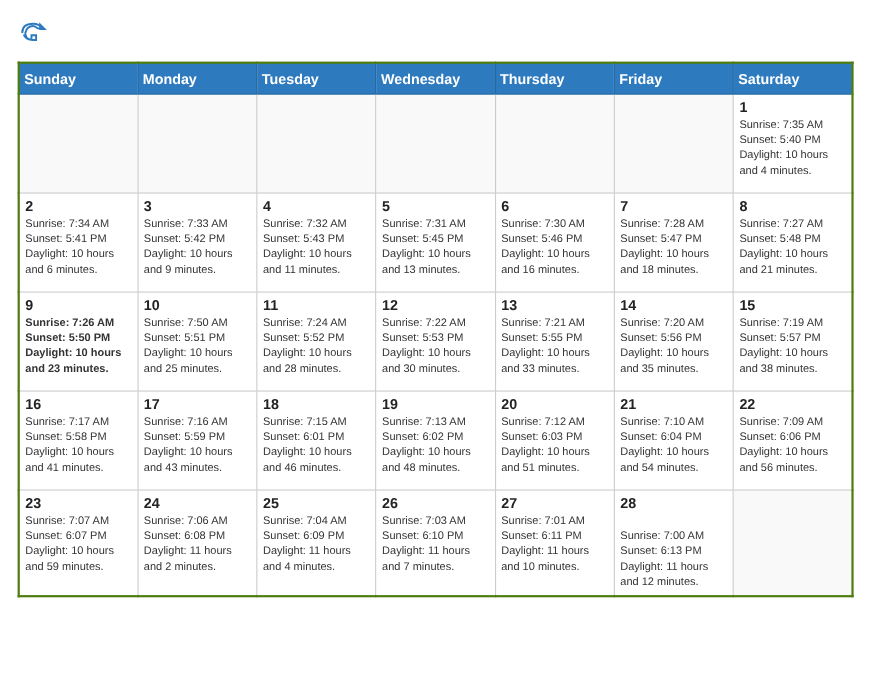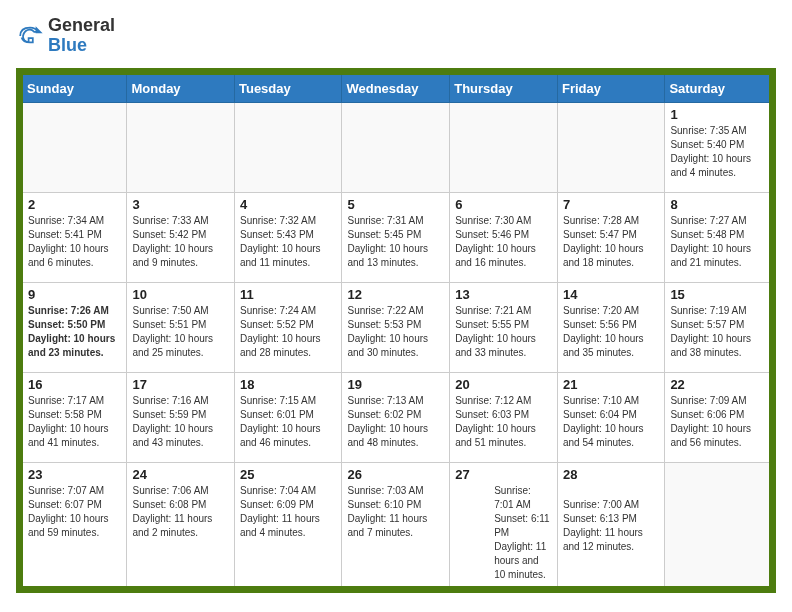--- a/index.html
+++ b/index.html
@@ -41,21 +41,21 @@
       color: #222;
       line-height: 1.1;
     }
     .location {
       font-size: 14px;
       color: #444;
     }
     .calendar {
       width: 100%;
       border-collapse: collapse;
-      border: 7px solid #4d7c0f;
+      border: 2px solid #4d7c0f;
     }
     .calendar th {
       background-color: #2e7abf;
       color: #fff;
       font-size: 13px;
       font-weight: bold;
       padding: 6px 4px;
       text-align: left;
       border: 1px solid #2569a1;
     }
@@ -87,24 +87,20 @@
   </style>
 </head>
 <body>
 
 <div class="header">
   <div class="logo">
     <svg class="logo-icon" viewBox="0 0 40 40" xmlns="http://www.w3.org/2000/svg">
       <path d="M6 20 Q6 8 20 8 Q28 8 32 14 L26 14 Q23 11 20 11 Q12 11 10 20 Q10 28 18 29 L18 23 L24 23 L24 29 L20 29 Q10 29 8 22" fill="none" stroke="#2e7abf" stroke-width="2.5"></path>
       <polygon points="28,6 38,16 28,16" fill="#2e7abf"></polygon>
     </svg>
-    <div class="logo-text">
-      <div class="logo-general">General</div>
-      <div class="logo-blue">Blue</div>
-    </div>
   </div>
 </div>
 
 <table class="calendar">
   <thead>
     <tr>
     <th>Sunday</th>
         <th>Monday</th>
         <th>Tuesday</th>
         <th>Wednesday</th>
@@ -280,21 +276,21 @@
 Daylight: 11 hours and 4 minutes.</div>
         </td>
         <td>
           <span class="day-num">26</span>
           <div class="day-info" style="white-space: pre-line;">Sunrise: 7:03 AM
 Sunset: 6:10 PM
 Daylight: 11 hours and 7 minutes.</div>
         </td>
         <td>
           <span class="day-num">27</span>
-          <div class="day-info" style="white-space: pre-line; margin-left: 39px;">Sunrise: 7:01 AM
+          <div class="day-info" style="white-space: pre-line;">Sunrise: 7:01 AM
 Sunset: 6:11 PM
 Daylight: 11 hours and 10 minutes.</div>
         </td>
         <td>
           <span class="day-num">28</span>
           <div class="day-info" style="white-space: pre-line; margin-top: 16px;">Sunrise: 7:00 AM
 Sunset: 6:13 PM
 Daylight: 11 hours and 12 minutes.</div>
         </td>
         <td class="empty"></td>

